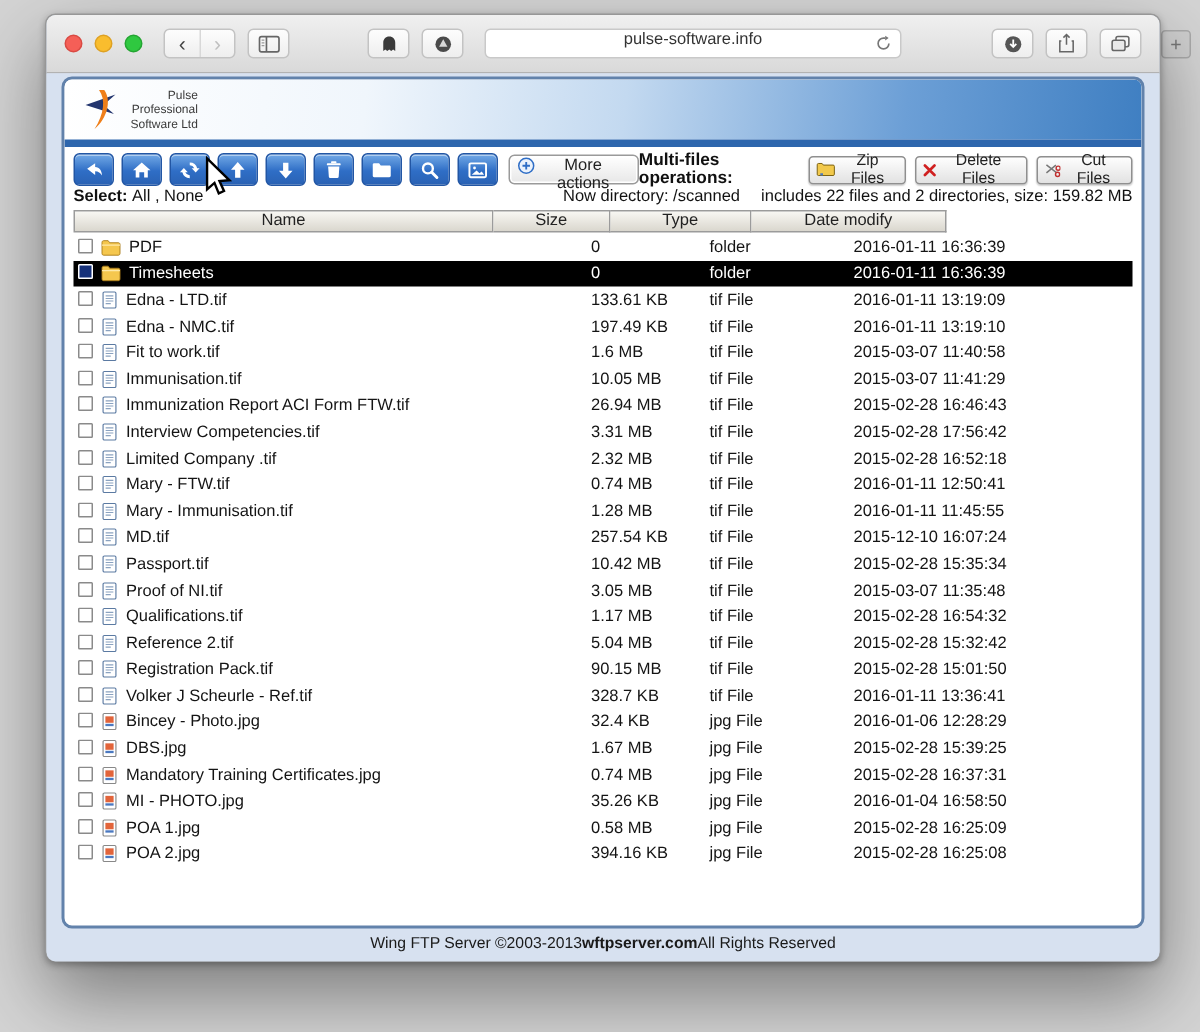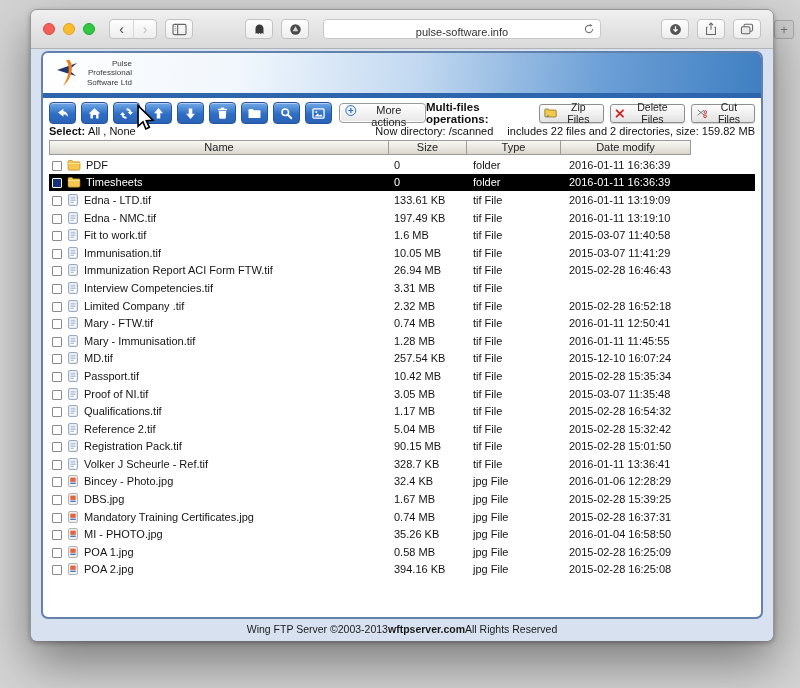--- a/index.html
+++ b/index.html
@@ -28,21 +28,21 @@
   .navgroup { display:flex; height:20px; border:1px solid #c3c3c3; border-radius:4px;
               background:linear-gradient(#fdfdfd,#eee); overflow:hidden; margin-right:8px; }
   .navbtn { width:23px; display:flex; align-items:center; justify-content:center;
             font-size:14px; color:#444; }
   .navbtn.fwd { color:#bfbfbf; border-left:1px solid #d8d8d8; }
   .chromebtn { height:20px; min-width:28px; border:1px solid #c3c3c3; border-radius:4px;
                background:linear-gradient(#fdfdfd,#eee); display:flex; align-items:center;
                justify-content:center; margin-right:8px; }
   .sp1 { width:44px; } .sp2 { flex:1; }
   .urlfield { width:278px; height:20px; background:#fff; border:1px solid #c9c9c9;
-              border-radius:4px; position:relative; display:flex; align-items:flex-end;
+              border-radius:4px; position:relative; display:flex; align-items:flex-start;
               justify-content:center; font-size:11px; color:#333; margin-left:6px; }
   .url-reload { position:absolute; right:5px; top:3px; }
 
   
   .page { height:592px; background:#d7e1f0; border-radius:0 0 6px 6px; overflow:hidden; }
   .container { margin:2px 10px 0; height:568px; background:#fff;
                border:2px solid #6282ab; border-radius:7px; overflow:hidden; }
 
   .hdr { height:40px; display:flex; align-items:center; padding:0 10px;
          background:linear-gradient(97deg,#ffffff 0%,#f0f6fc 28%,#c3d9f0 52%,#6c9fd6 78%,#3f7fc2 100%);text-align:right; }
@@ -77,26 +77,26 @@
              font-size:11px; color:#111; }
   .sel-left { display:flex; gap:3px; }
   .sel-left b { font-weight:bold; }
   .dir-right { margin-left:auto; display:flex; gap:14px; }
 
   
   .thead { display:flex; width:642px; margin:2px 0 1px 6px; }
   .th { height:15px; line-height:13px; font-size:11px; text-align:center; color:#222;
         background:linear-gradient(#f8f7f3,#dad7ce); border:1px solid #9b9b9b; border-left:none; }
   .th:first-child { border-left:1px solid #9b9b9b; }
-  .th-name { width:340px; } .th-size { width:78px; } .th-type { width:94px; } .th-date { width:130px; }
+  .th-name { width:280px; } .th-size { width:78px; } .th-type { width:94px; } .th-date { width:130px; }
 
   .rows { margin:0 6px; }
   .frow { display:flex; align-items:center; height:17.6px; font-size:11px; color:#141414; }
   .frow.selected { background:#000000; color:#fff; }
-  .c-name { width:340px; display:flex; align-items:flex-end; gap:5px; padding-left:3px;
+  .c-name { width:340px; display:flex; align-items:flex-start; gap:5px; padding-left:3px;
             white-space:nowrap; overflow:hidden; }
   .c-size { width:78px; padding-left:5px; }
   .c-type { width:94px; padding-left:6px; }
   .c-date { flex:1; padding-left:8px; }
   .checkbox { width:10px; height:10px; border:1px solid #8a8a8a; background:#fff;
               border-radius:1px; flex:none; }
   .frow.selected .checkbox { border-color:#fff; background:#16317a; }
   .ficon { flex:none; display:flex; }
 
   .pfooter { height:20px; display:flex; align-items:center; justify-content:center;
@@ -439,20 +439,21 @@
                   <rect x="2" y=".8" width="10" height="12.4" rx="1" fill="#fff" stroke="#5b7aa2" stroke-width=".9"></rect>
                   <g stroke="#8aa2c0" stroke-width=".9">
                     <path d="M4 3.8h6M4 5.8h6M4 7.8h6M4 9.8h4"></path>
                   </g>
                 </svg>
               </span>
               <span>Interview Competencies.tif</span>
             </div>
             <div class="c-size">3.31 MB</div>
             <div class="c-type">tif File</div>
+            <div class="c-date">2015-02-28 17:56:42</div>
           </div>
           <div class="frow">
             <div class="c-name">
               <span class="checkbox"></span>
               <span class="ficon">
                 <svg viewBox="0 0 14 14" width="12" height="12">
                   <rect x="2" y=".8" width="10" height="12.4" rx="1" fill="#fff" stroke="#5b7aa2" stroke-width=".9"></rect>
                   <g stroke="#8aa2c0" stroke-width=".9">
                     <path d="M4 3.8h6M4 5.8h6M4 7.8h6M4 9.8h4"></path>
                   </g>

